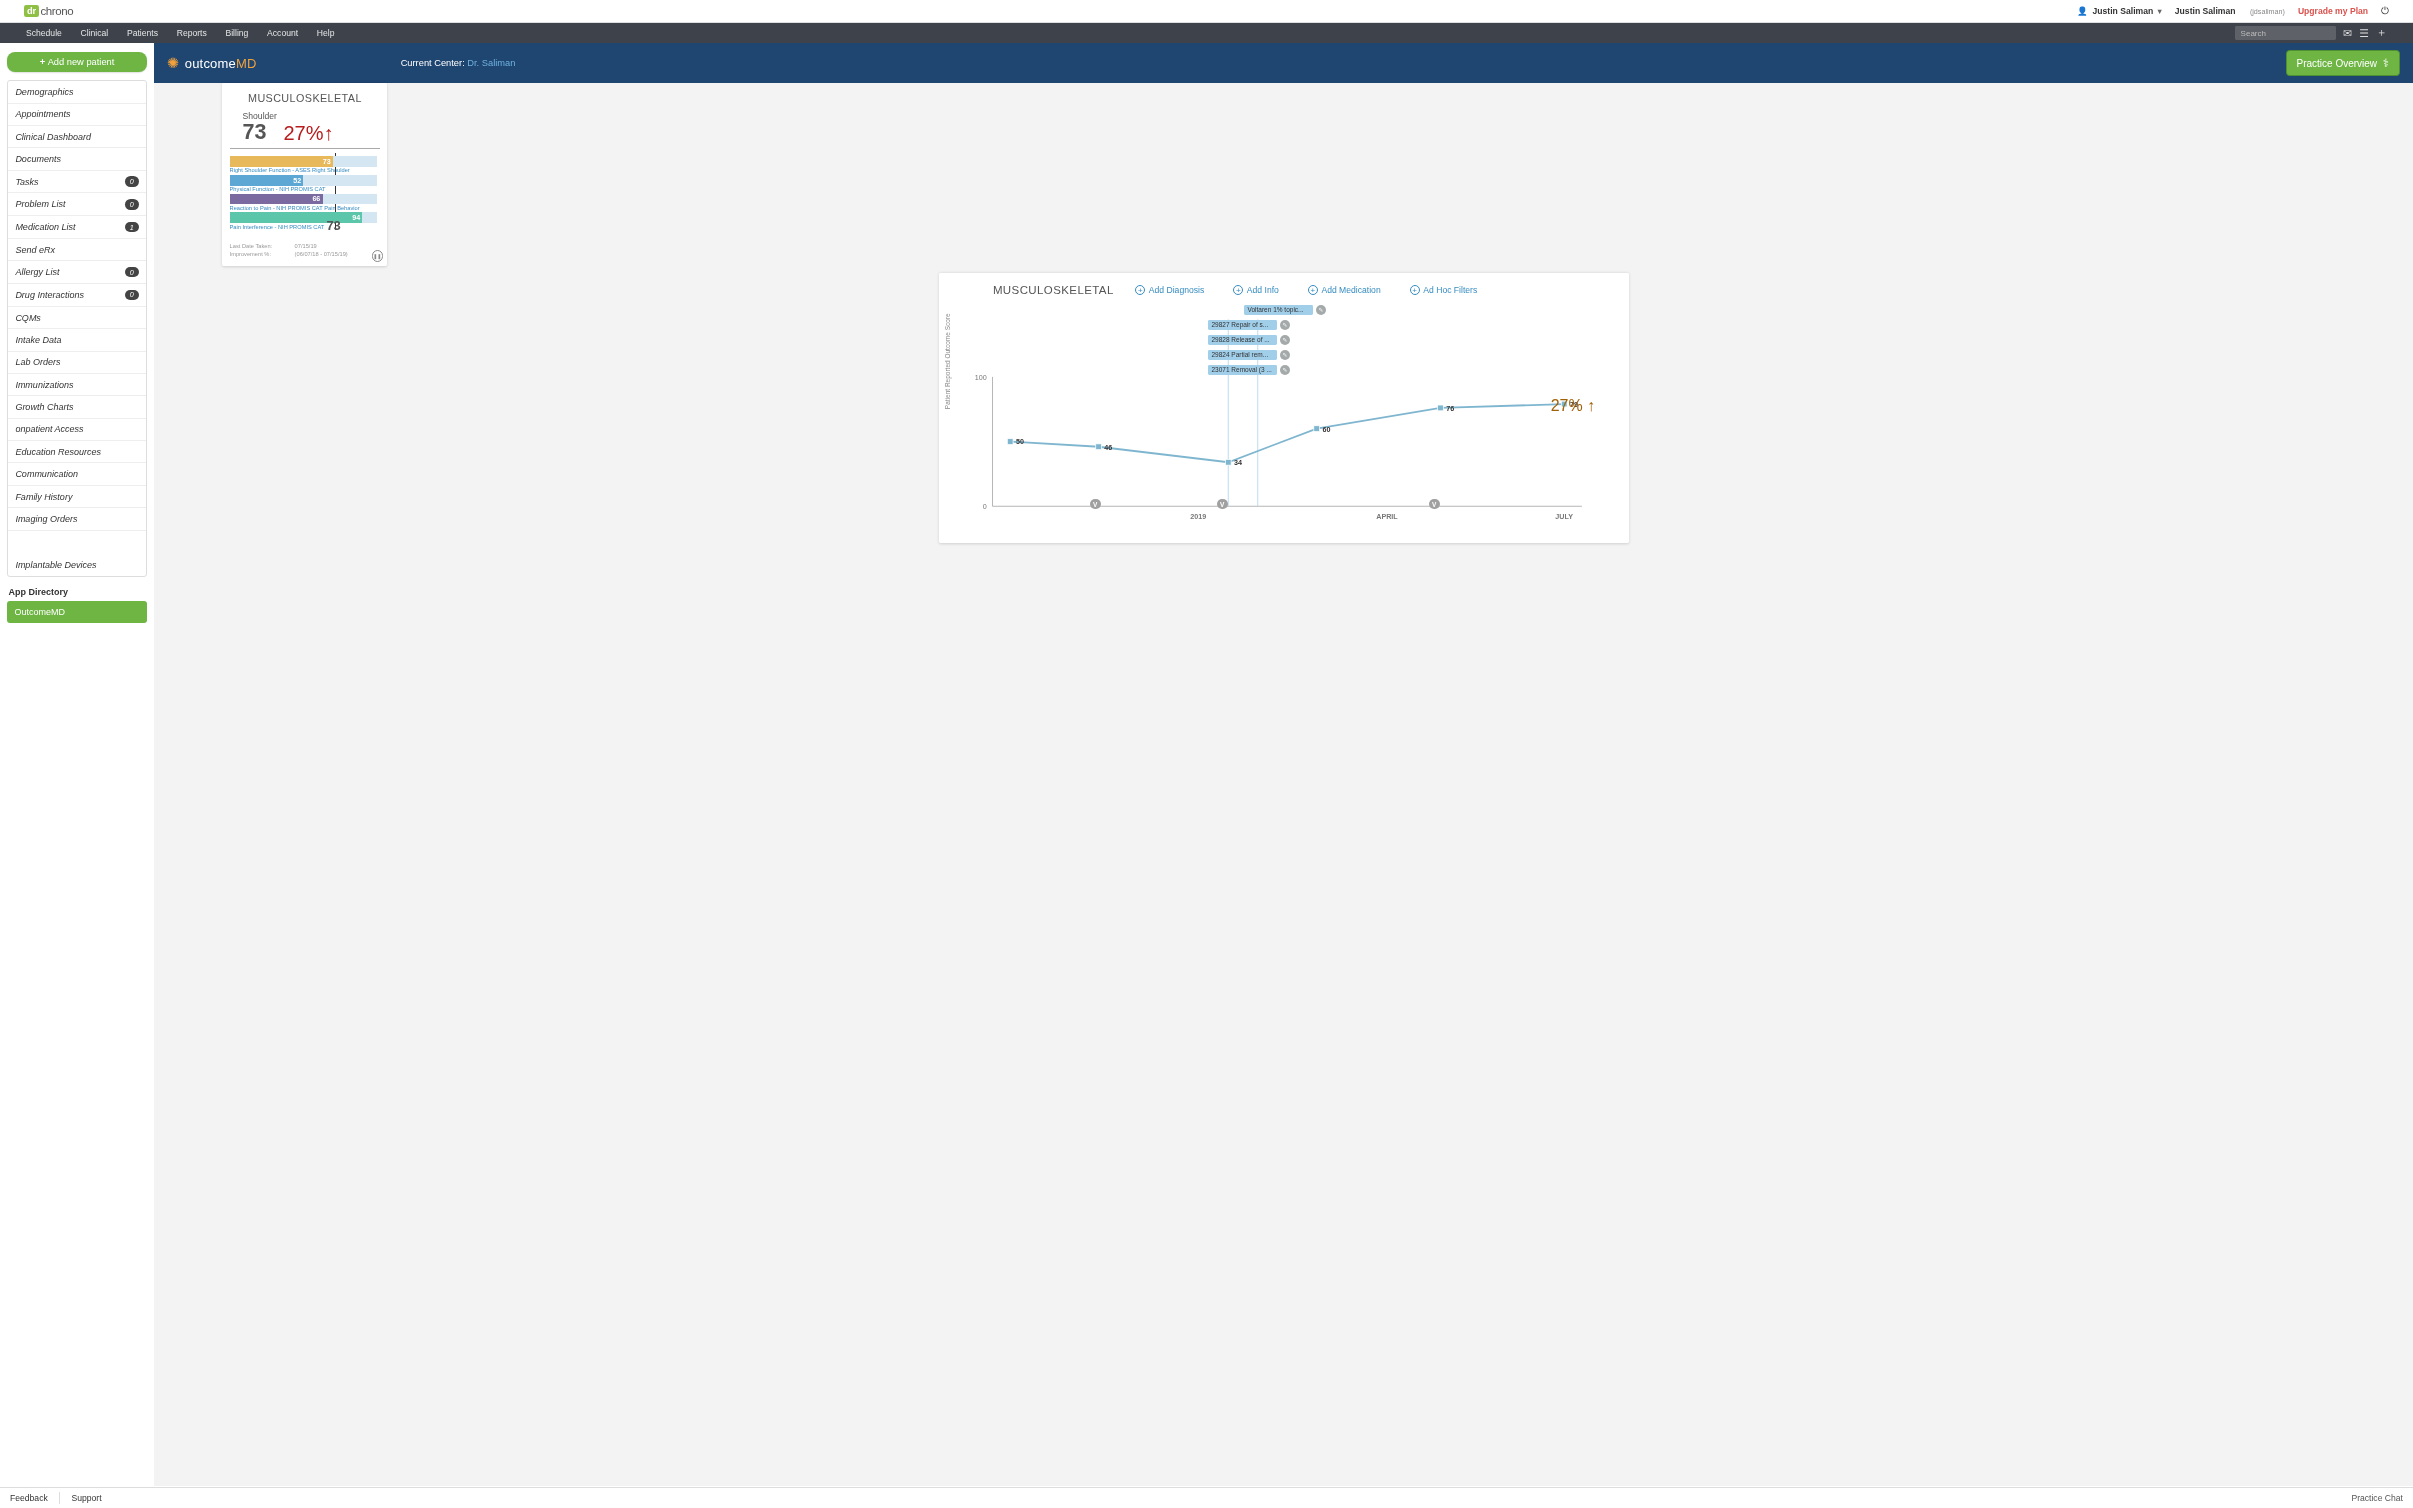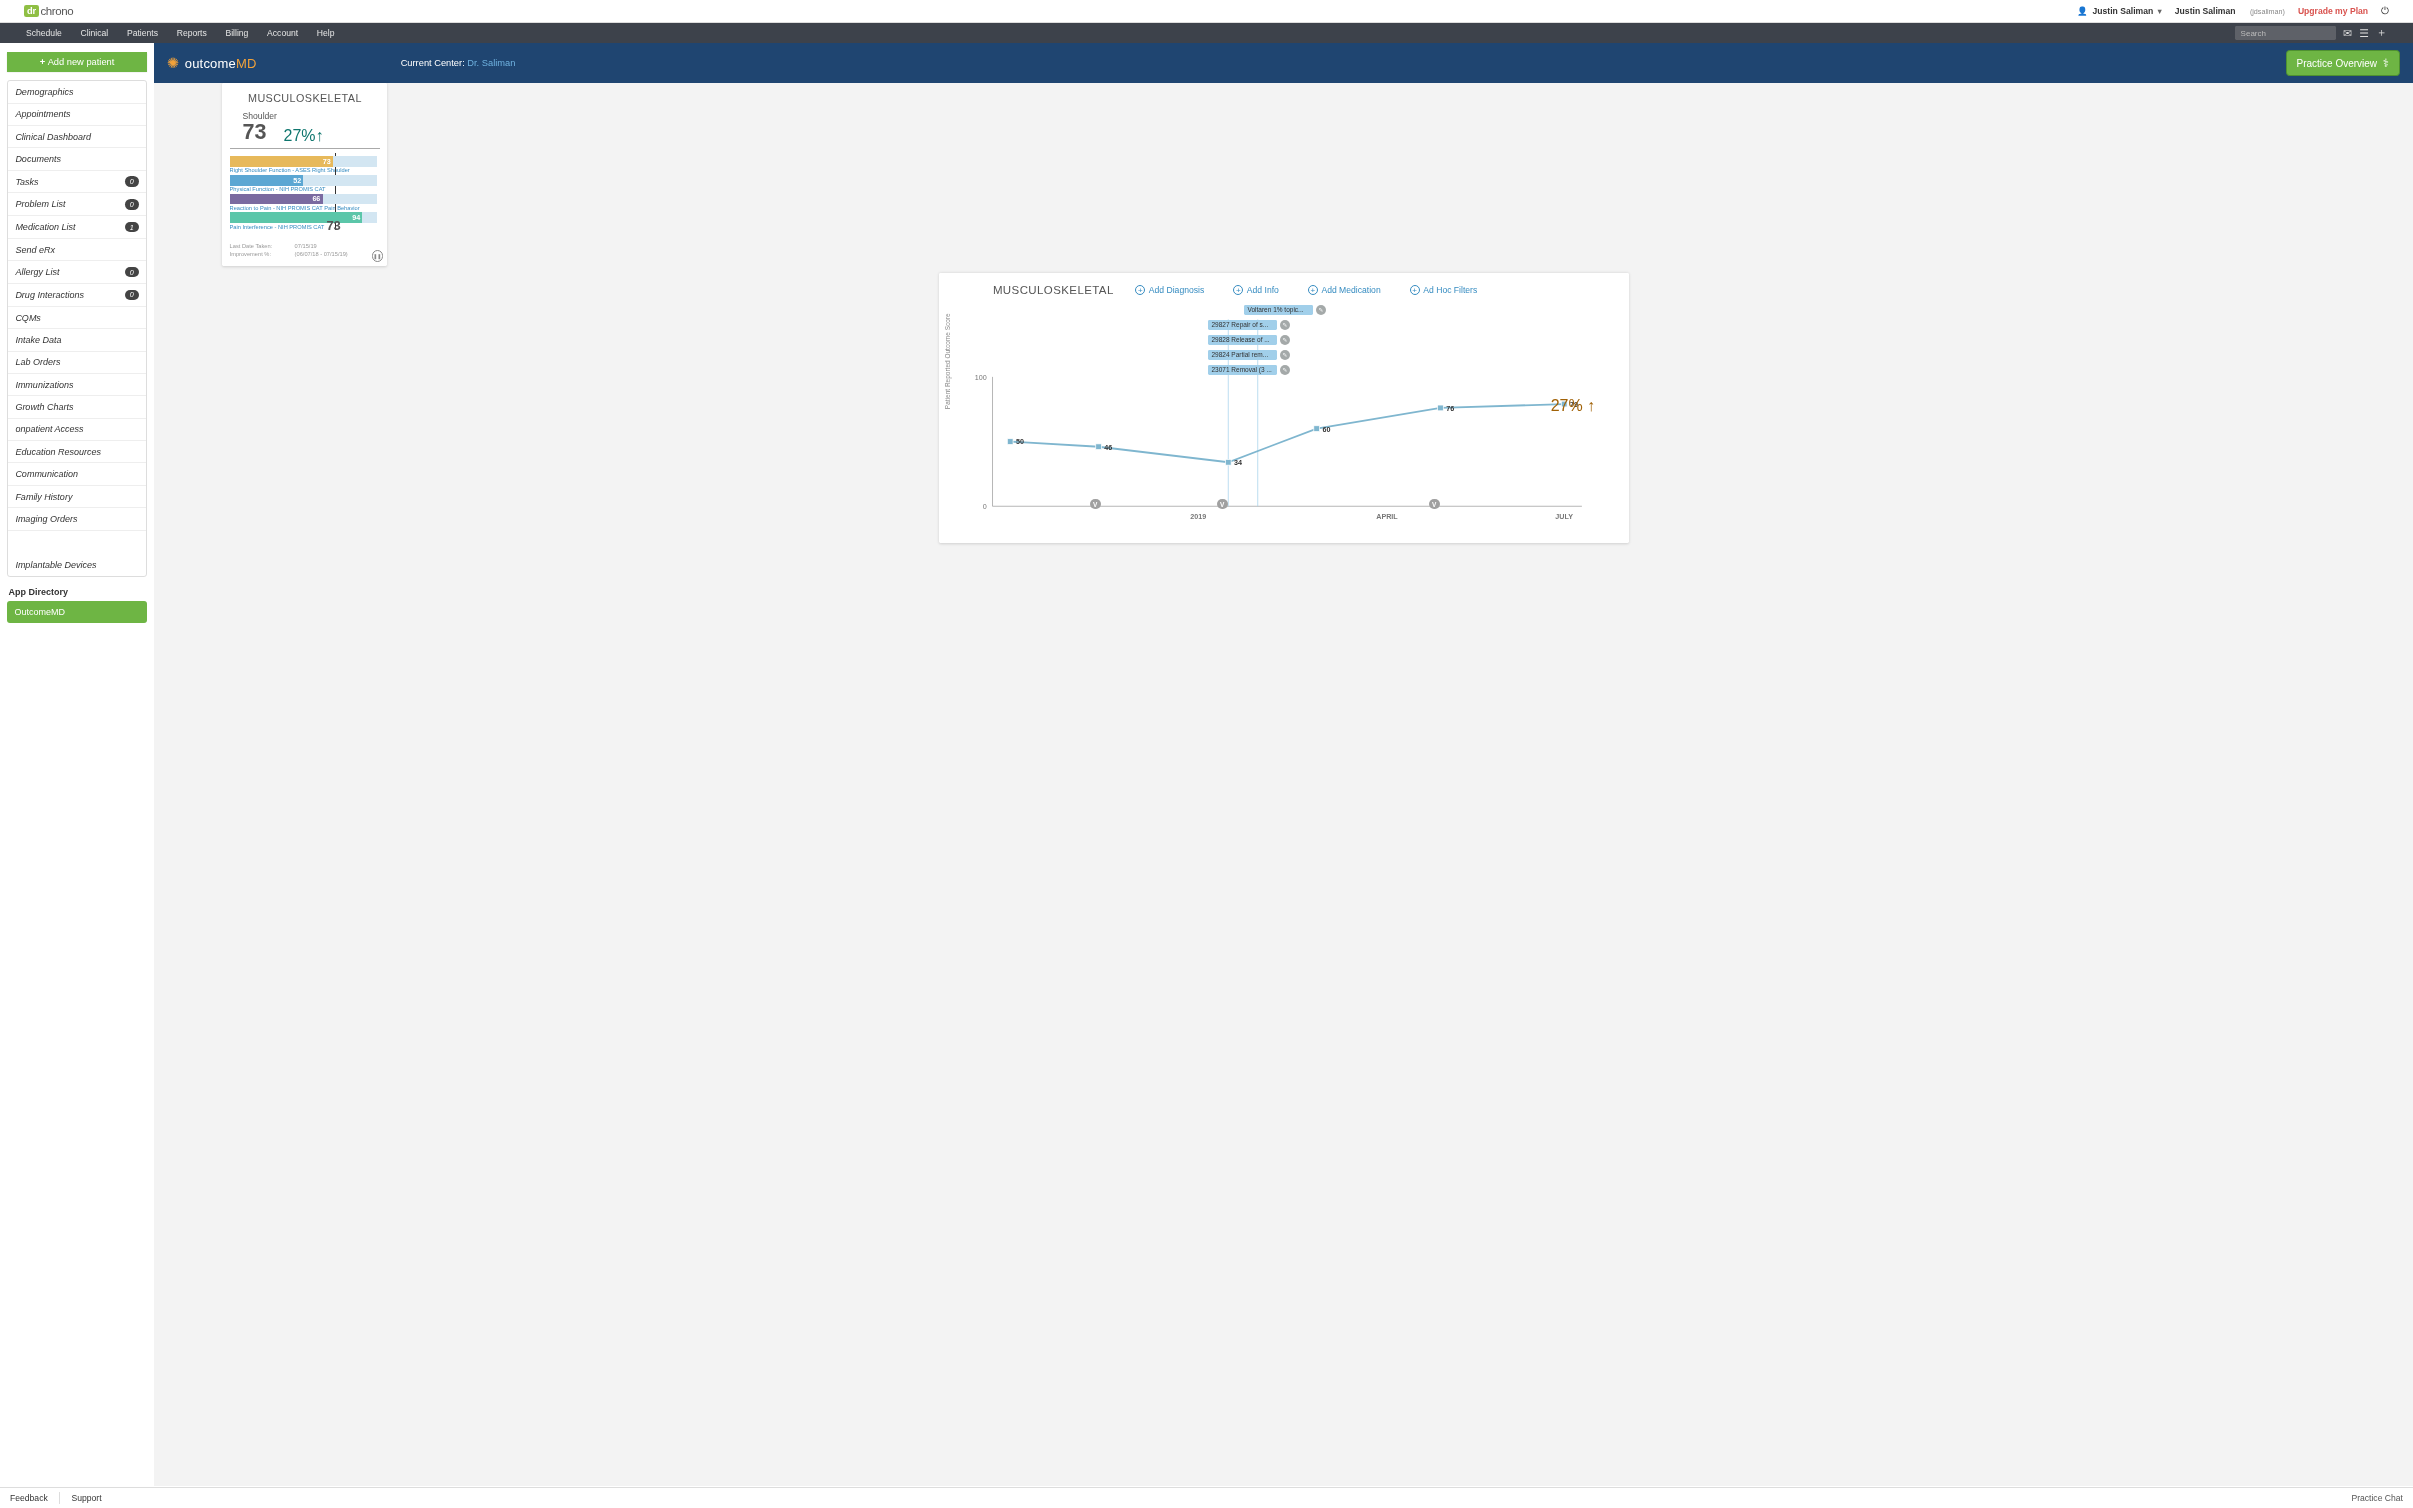--- a/index.html
+++ b/index.html
@@ -25,21 +25,21 @@
   .navbar-right input { background: #5e6168; border: none; color: #ddd; padding: 2.2px 5.7px; font-size: 8px; width: 101px; border-radius: 1.4px; }
   .navbar-right input::placeholder { color: #bbb; }
   .navbar-right .icon { color: #ddd; font-size: 10.8px; }
 
   
   .layout { display: flex; }
   .sidebar { width: 154px; flex-shrink: 0; padding: 8.6px 7.2px; background: #fff; }
   .main { flex: 1; background: #f3f3f3; padding: 0; min-height: calc(100vh - 65px); }
 
   
-  .btn-add { width: 100%; background: #6eb544; color: #fff; border: none; border-radius: 0; padding: 5px 0; font-size: 9.3px; cursor: pointer; box-shadow: 0 0.7px 1.4px rgba(0,0,0,0.15); }
+  .btn-add { width: 100%; background: #6eb544; color: #fff; border: none; border-radius: 8px; padding: 5px 0; font-size: 9.3px; cursor: pointer; box-shadow: 0 0.7px 1.4px rgba(0,0,0,0.15); }
   .btn-add::before { content: "+ "; font-weight: bold; }
   .side-list { margin-top: 8.6px; border: 0.7px solid #ddd; border-radius: 2.9px; overflow: hidden; }
   .side-list .item { padding: 5.7px 7.2px; border-bottom: 0.7px solid #eee; display: flex; align-items: center; justify-content: space-between; font-size: 9px; cursor: pointer; color: #333; font-style: italic; }
   .side-list .item:last-child { border-bottom: none; margin-top: 24px; }
   .side-list .badge { background: #444; color: #fff; border-radius: 6.5px; font-size: 7.2px; padding: 0.7px 5px; min-width: 13px; text-align: center; }
   .side-h { font-weight: bold; margin: 10px 0 4.3px 1.4px; font-size: 9px; }
   .side-active { background: #6eb544; color: #fff; border-radius: 2.9px; padding: 5.7px 7.2px; font-size: 9px; }
 
   
   .omd-header { background: #1f4571; display: flex; align-items: center; padding: 7.2px 13px; }
@@ -53,21 +53,21 @@
   .btn-po .steth { font-size: 11.5px; }
 
   
   .content { padding: 0 14.4px 14.4px; }
   .card { background: #fff; box-shadow: 0 0.7px 2.9px rgba(0,0,0,0.15); border-radius: 1.4px; }
   .summary-card { width: 165px; margin: 0 0 7.2px 54px; padding: 8.6px 7.2px 7.2px; position: relative; }
   .summary-card h3 { text-align: center; color: #555; font-weight: 500; letter-spacing: 0.4px; font-size: 10.8px; margin-bottom: 7.2px; }
   .summary-main { display: flex; align-items: flex-end; gap: 17px; padding: 0 13px 2.9px; border-bottom: 0.7px solid #aaa; margin-bottom: 4.3px; }
   .subpart { font-size: 8.6px; color: #555; padding-left: 13px; margin-bottom: -1.4px;}
   .big-score { font-size: 21.5px; font-weight: bold; color: #555; }
-  .pct { font-size: 16px; color: #0f766e; font-weight: 500; }
+  .pct { font-size: 20px; color: #b91c1c; font-weight: 500; }
   .bars { padding: 2.9px 0 0; position: relative; }
   .bar-wrap { margin-bottom: 1.4px; }
   .bar-track { background: #d3e6f2; height: 10.8px; width: 98%; position: relative; }
   .bar-fill { height: 100%; display: flex; align-items: center; justify-content: flex-end; color: #fff; font-size: 7.2px; padding-right: 2.2px; font-weight: bold; }
   .bar-label { font-size: 5.7px; color: #368cc1; margin-top: 0.7px; white-space: nowrap; overflow: hidden; }
   .vline { position: absolute; top: 0; bottom: 0; width: 0.7px; background: #333; left: 70%; }
   .baseline-num { position: absolute; font-size: 13px; font-weight: bold; color: #555; }
   .meta-dates { font-size: 5.7px; color: #999; margin-top: 13px; line-height: 1.4; display: flex; }
   .pause { position: absolute; bottom: 4.3px; right: 4.3px; width: 11.5px; height: 11.5px; border: 0.7px solid #888; border-radius: 50%; display: flex; align-items: center; justify-content: center; font-size: 5px; color: #888; }
 

